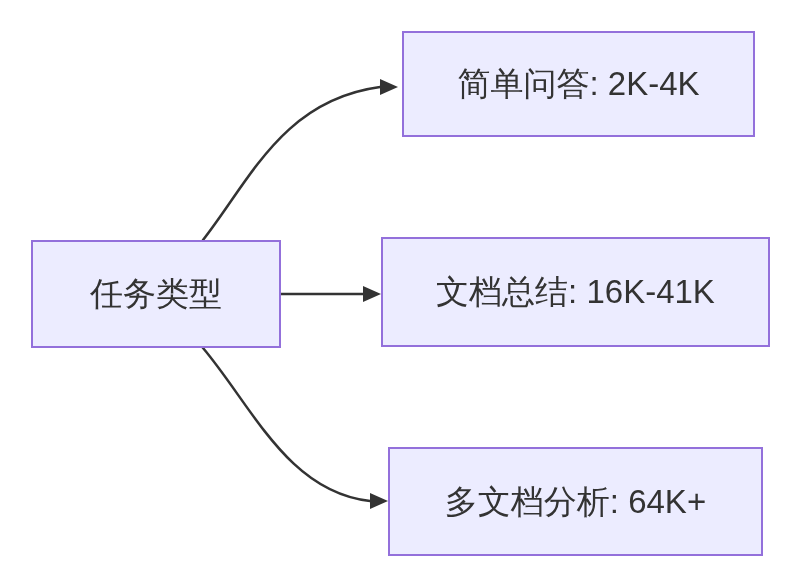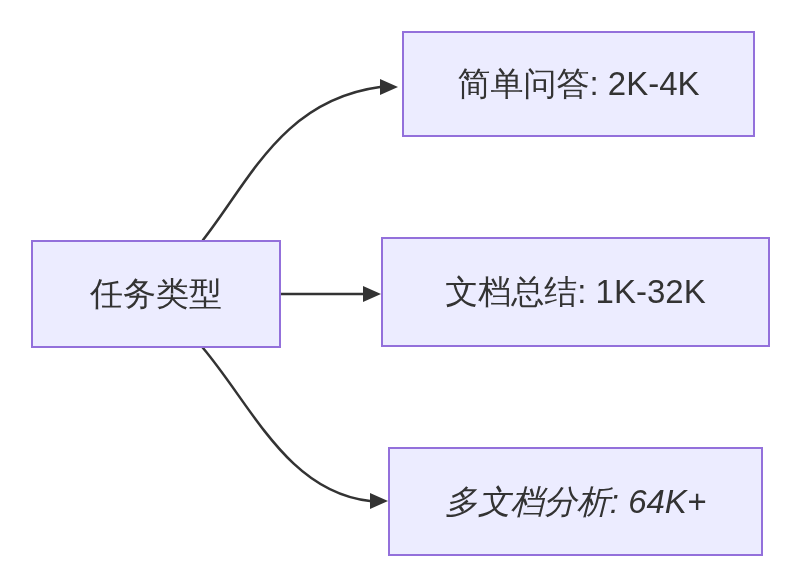--- a/index.html
+++ b/index.html
@@ -32,21 +32,21 @@
     justify-content: center;
     color: #333333;
     font-size: 33px;
     line-height: 1.2;
     white-space: nowrap;
     text-align: center;
   }
   .node-root   { left: 31px;  top: 240px; width: 250px; height: 108px; }
   .node-top    { left: 402px; top: 31px;  width: 353px; height: 106px; }
   .node-mid    { left: 381px; top: 237px; width: 389px; height: 110px; }
-  .node-bottom { left: 388px; top: 447px; width: 375px; height: 109px; font-style: italic; }
+  .node-bottom { left: 388px; top: 447px; width: 375px; height: 109px; }
 </style>
 </head>
 <body>
 
 <div class="canvas">
 
   <svg class="edges-layer" width="787" height="572" viewBox="0 0 787 572">
 
     <path d="M 203 240 C 250 180, 283 100, 380 87" fill="none" stroke="#333333" stroke-width="2.5" stroke-linecap="round"></path>
     <polygon points="380,79 380,95 398,87" fill="#333333"></polygon>
@@ -60,20 +60,20 @@
 
   <div class="node node-root">
     <span>任务类型</span>
   </div>
 
   <div class="node node-top">
     <span>简单问答: 2K-4K</span>
   </div>
 
   <div class="node node-mid">
-    <span>文档总结: 1K-32K</span>
+    <span>文档总结: 16K-41K</span>
   </div>
 
   <div class="node node-bottom">
     <span>多文档分析: 64K+</span>
   </div>
 
 </div>
 
 </body></html>

